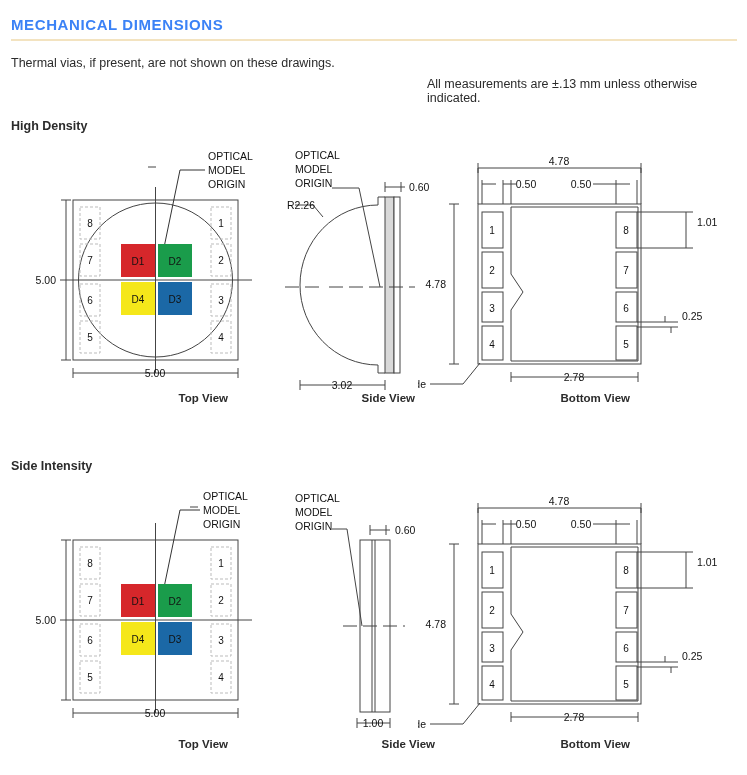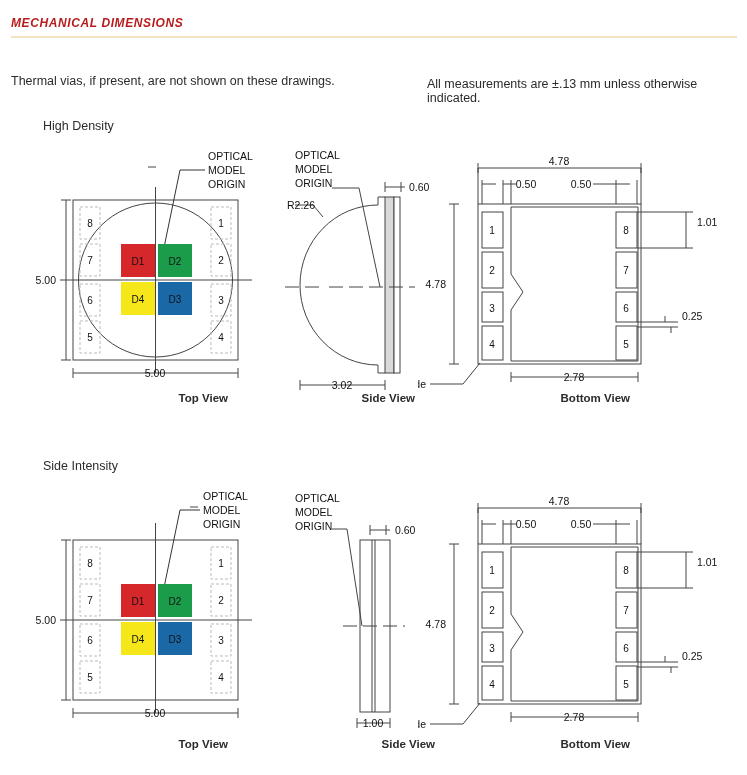--- a/index.html
+++ b/index.html
@@ -17,47 +17,45 @@
   }
 
   
   .section-header {
     position: absolute;
     left: 11px;
     top: 16px;
     width: 726px;
   }
   .section-header .title {
-    font-size: 12px;
+    font-size: 15px;
     letter-spacing: 0.6px;
-    color: #b91c1c;
+    color: #3b82f6;
     font-weight: 600;
-    font-style: italic;
   }
   .section-header .rule {
     margin-top: 6px;
     height: 2px;
     background: #f3e3c0;
     width: 726px;
   }
 
   .note {
     position: absolute;
     font-size: 12.5px;
     color: #2b2b2b;
   }
-  .note-left  { left: 11px; top: 74px; }
+  .note-left  { left: 11px; top: 56px; }
   .note-right { left: 427px; top: 77px; }
 
   .variant-title {
     position: absolute;
     font-size: 12.5px;
-    font-weight: normal;
+    font-weight: bold;
     color: #2b2b2b;
-    margin-left: 32px;
   }
 
   
   .drawing {
     position: absolute;
   }
   .drawing svg { display: block; }
 
   .view-caption {
     position: absolute;

